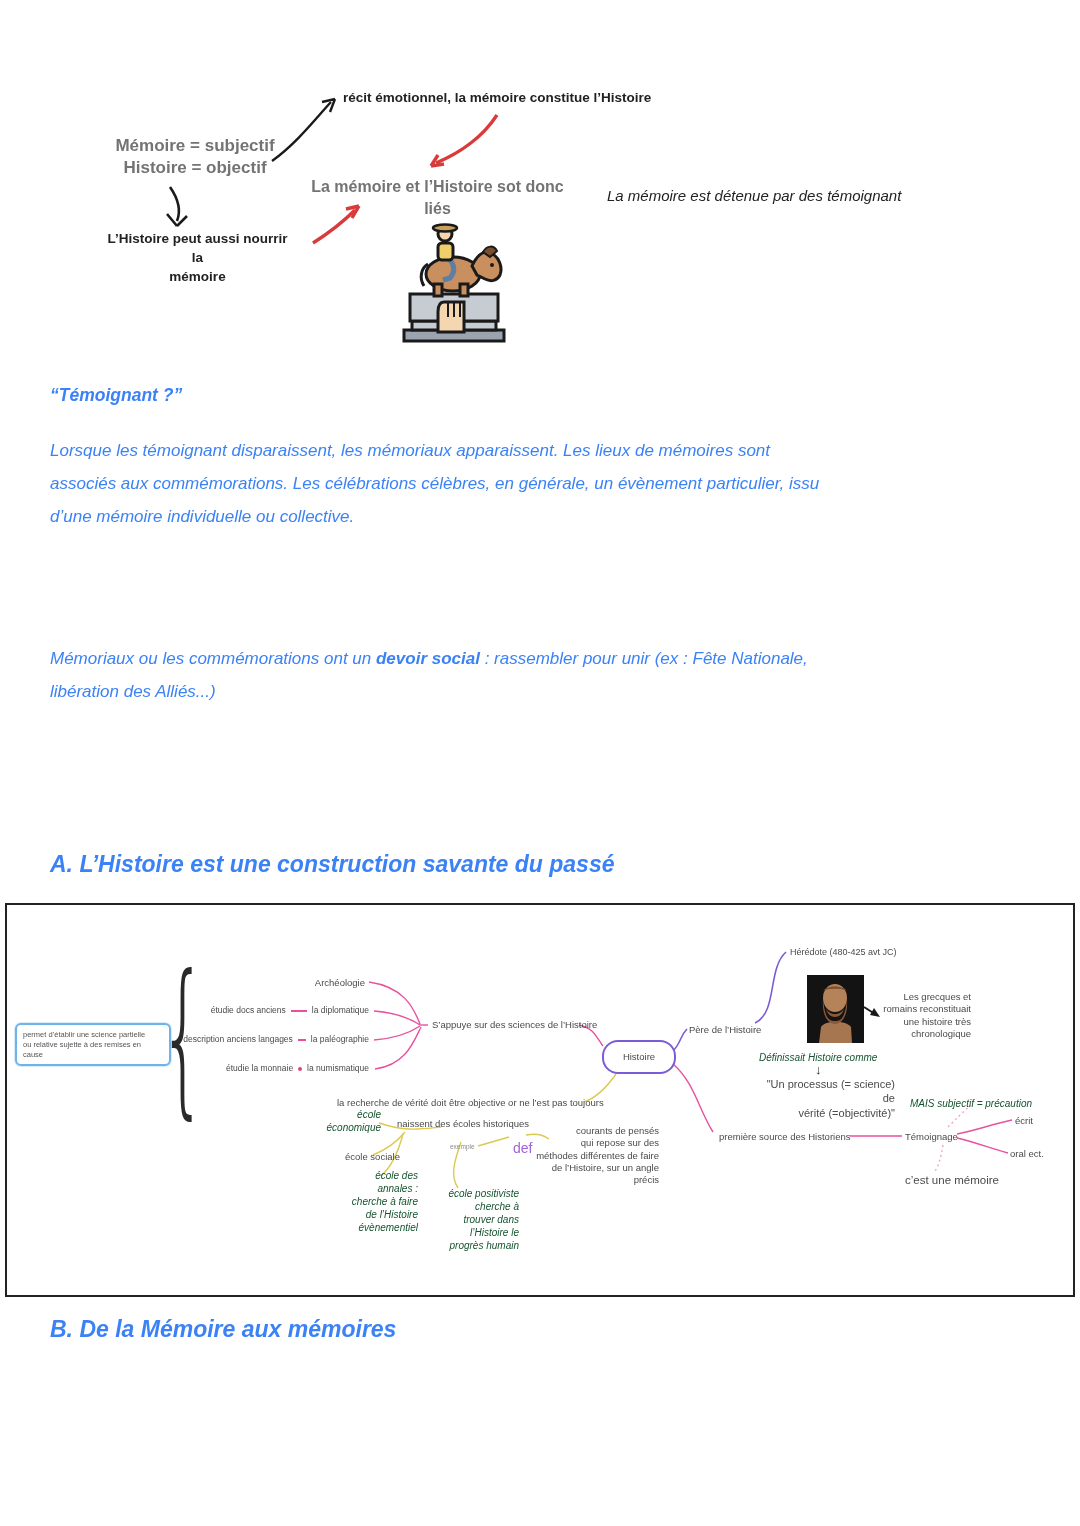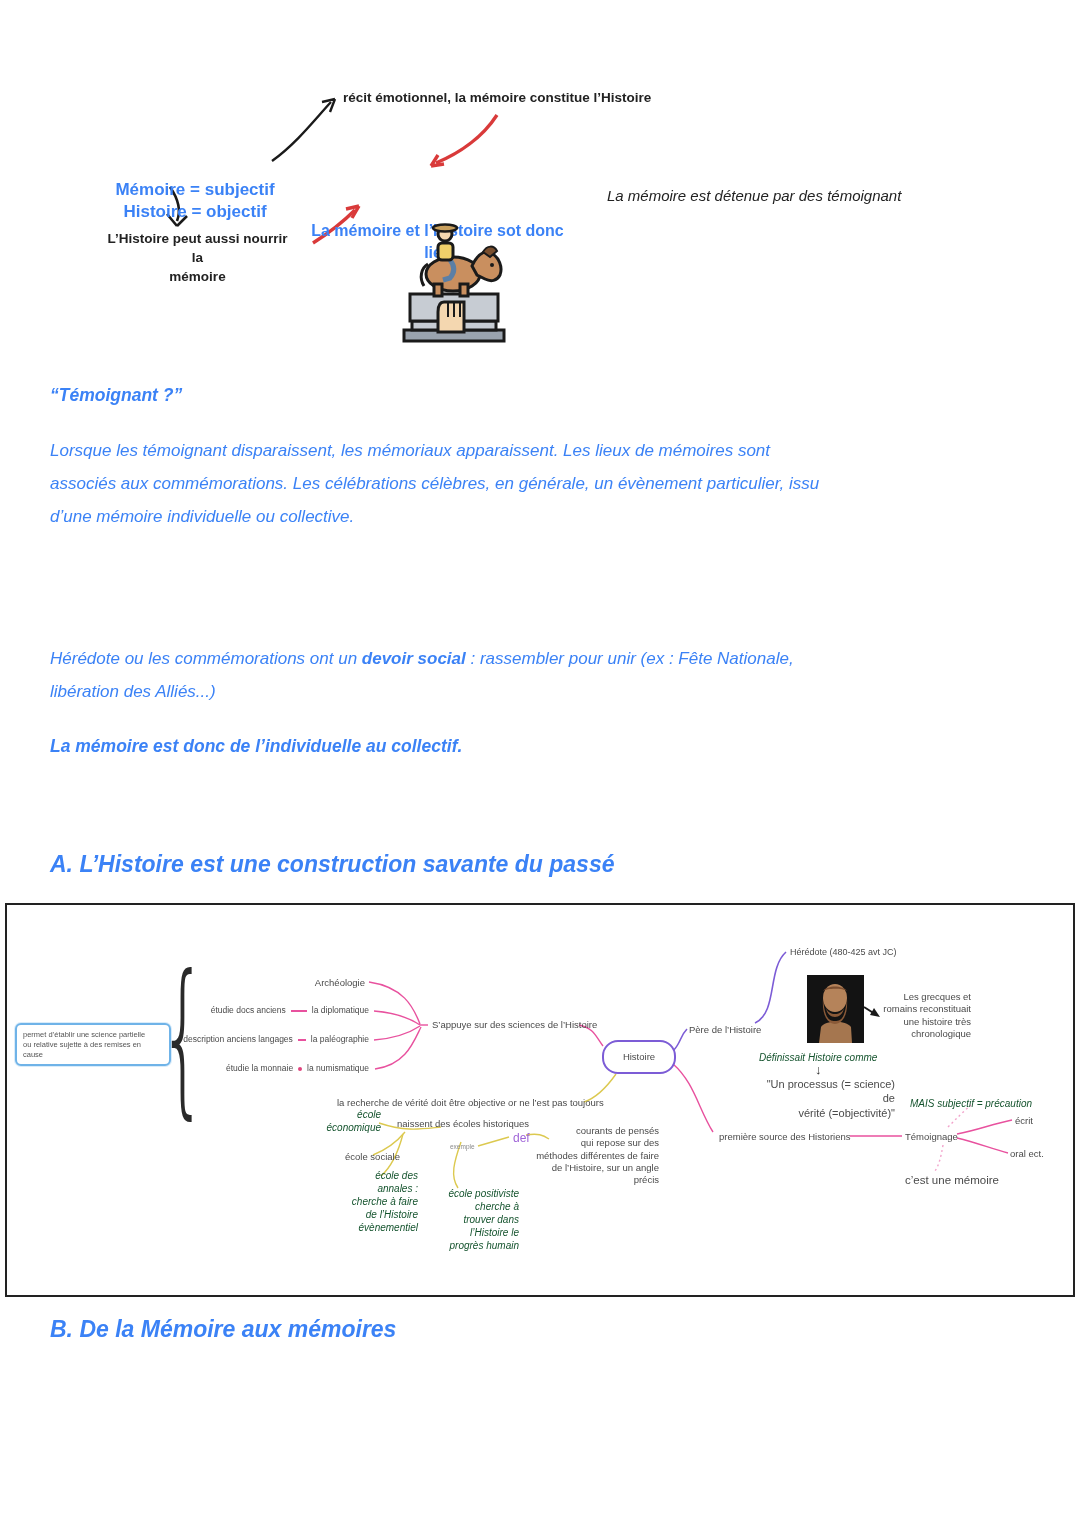--- a/index.html
+++ b/index.html
@@ -2,38 +2,38 @@
 <html><head>
 <meta charset="utf-8">
 <style>
   html,body{margin:0;padding:0;background:#fff;}
   .page{position:relative;width:1080px;height:1526px;background:#fff;overflow:hidden;
         font-family:"Liberation Sans",sans-serif;color:#202020;}
   .abs{position:absolute;}
   .preline{white-space:pre-line;}
   
   .dg-txt{font-size:13.5px;color:#222;font-weight:bold;}
-  .dg-bold{font-weight:bold;font-size:17px;color:#3b82f6;margin-top:44px;}
+  .dg-bold{font-weight:bold;font-size:17px;color:#737373;}
   .dg-center{text-align:center;}
   .dg-italic{font-style:italic;font-size:15px;color:#222;}
   
   .para{font-style:italic;font-size:17px;line-height:33px;color:#3b82f6;margin:0;left:50px;width:1000px;}
   .para strong{font-weight:bold;}
   .bold-ital{font-weight:bold;font-style:italic;}
   .h1-orange{left:50px;font-size:28px;font-weight:bold;color:#ED8C52;margin:0;}
   .h1-orange span{display:inline-block;border-bottom:3px solid #ED8C52;padding-bottom:3px;padding-right:14px;}
   .h2-green{left:50px;font-size:23px;font-weight:bold;font-style:italic;color:#3b82f6;margin:0;}
   
   .mindmap{left:5px;top:903px;width:1066px;height:390px;border:2px solid #222;background:#fff;}
   .mm{position:absolute;font-size:9.5px;color:#4a4a4a;line-height:1.3;white-space:pre-line;}
   .mm-sm{font-size:8.5px;}
   .mm-md{font-size:10px;color:#14532d;font-style:italic;}
   .mm-center{text-align:right;}
   .mm-right{text-align:right;}
-  .mm-def{font-size:12px;color:#a065d8;}
+  .mm-def{font-size:14px;color:#a065d8;margin-top:8px;}
   .mm-ex{font-size:6.5px;color:#8a8a8a;}
   .mm-node{border:2px solid #7C5CD6;border-radius:16px;display:flex;align-items:center;justify-content:center;
            width:70px;height:30px;background:#fff;}
   .mm-bluebox{border:2px solid #6FB3E8;border-radius:6px;background:#fff;padding:5px 6px;
               font-size:7.5px;color:#555;box-shadow:0 0 0 1px #d9ecfa;}
   .mm-brace{font-size:168px;line-height:120px;color:#2a2a2a;transform:scaleX(0.45);transform-origin:left center;
             font-family:"DejaVu Sans",sans-serif;font-weight:300;}
   .mm-row{display:flex;align-items:center;justify-content:flex-end;gap:5px;}
   .mm-dash{display:inline-block;width:16px;height:2px;background:#E8519E;}
   .mm-dash-short{display:inline-block;width:8px;height:2px;background:#E8519E;}
@@ -90,25 +90,24 @@
   </svg>
 
   <p class="abs para bold-ital" style="top:379px;font-size:17.5px">“Témoignant ?”</p>
 
   <p class="abs para preline" style="top:434px">Lorsque les témoignant disparaissent, les mémoriaux apparaissent. Les lieux de mémoires sont
 associés aux commémorations.  Les célébrations célèbres, en générale, un évènement particulier, issu
 d’une mémoire individuelle ou collective.</p>
 
 
   <p class="abs para" style="top:642px">
-    <span>Hérédote ou les commémorations ont un </span><strong>devoir social</strong><span class="preline"> : rassembler pour unir (ex : Fête Nationale,
+    <span>Mémoriaux ou les commémorations ont un </span><strong>devoir social</strong><span class="preline"> : rassembler pour unir (ex : Fête Nationale,
 libération des Alliés...)</span>
   </p>
 
-  <p class="abs para bold-ital" style="top:730px;font-size:17.5px">La mémoire est donc de l’individuelle au collectif.</p>
 
 
   <h2 class="abs h2-green" style="top:851px">A. L’Histoire est une construction savante du passé</h2>
 
   <div class="abs mindmap">
     <svg class="abs" style="left:0;top:0" width="1066" height="390" viewBox="0 0 1066 390">
 
       <g fill="none" stroke="#E8519E" stroke-width="1.4">
         <path d="M362,77 C396,82 406,101 413,119"></path>
         <path d="M367,106 C392,108 404,114 413,120"></path>

